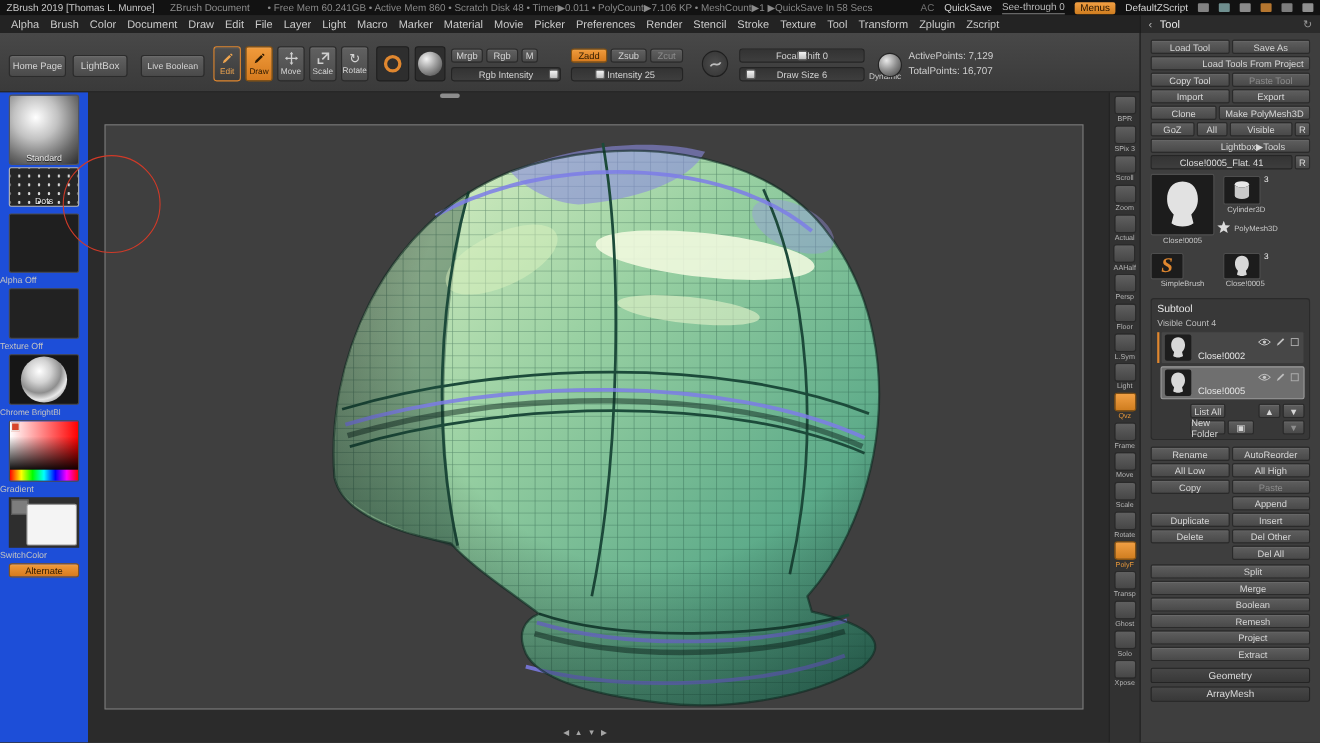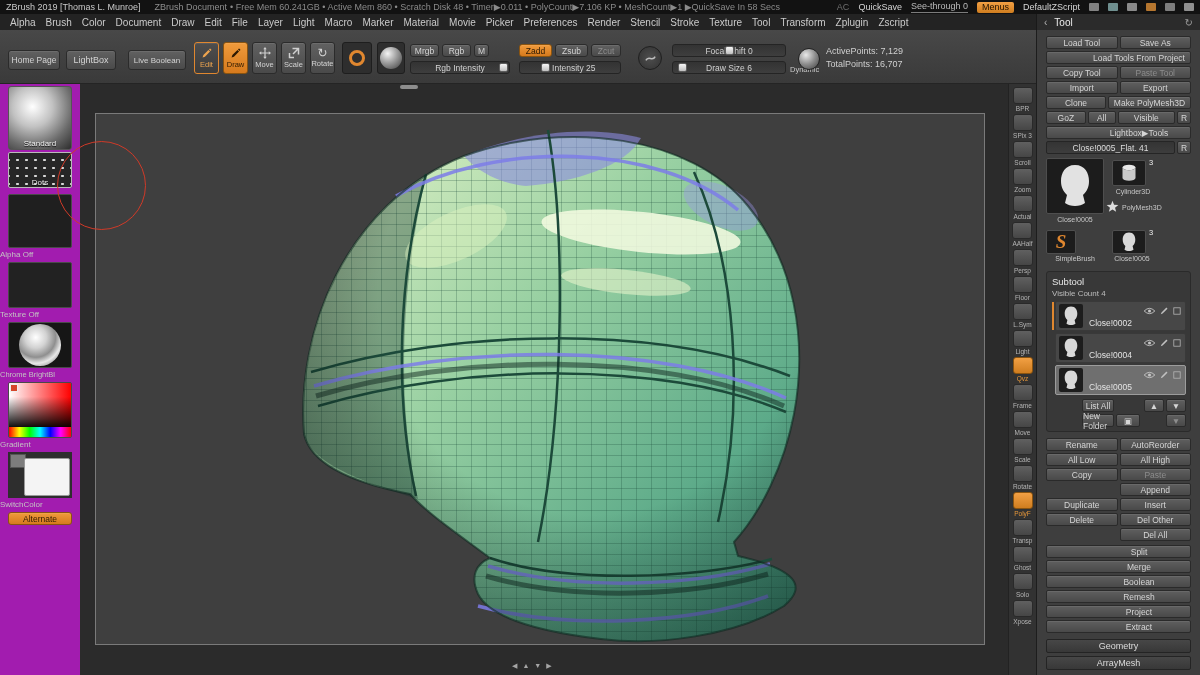--- a/index.html
+++ b/index.html
@@ -4,21 +4,21 @@
 <style>
   *{margin:0;padding:0;box-sizing:border-box;font-family:"Liberation Sans",sans-serif;}
   html,body{width:1200px;height:675px;overflow:hidden;}
   body{position:relative;background:#2b2b2b;color:#ccc;font-size:10px;}
 
   
   .title-bar{position:absolute;left:0;top:0;width:1200px;height:14px;background:#121212;
     display:flex;align-items:center;padding:0 6px;font-size:9px;white-space:nowrap;}
   .tb-app{color:#c9c9c9;}
   .tb-doc{color:#8f8f8f;margin-left:14px;}
-  .tb-stats{color:#8a8a8a;margin-left:3px;}
+  .tb-stats{color:#8a8a8a;margin-left:16px;}
   .tb-right{margin-left:auto;display:flex;align-items:center;gap:9px;}
   .tb-dim{color:#6e6e6e;}
   .tb-lt{color:#d6d6d6;}
   .tb-under{color:#b9b9b9;border-bottom:1px solid #7c7c7c;padding-bottom:1px;}
   .tb-menus{background:linear-gradient(#f2a044,#cf7d1f);color:#241300;padding:0 5px;border-radius:2px;height:11px;line-height:11px;}
   .tb-ic{width:10px;height:8px;border-radius:1px;display:inline-block;}
 
   
   .menu-bar{position:absolute;left:0;top:14px;width:1036px;height:16px;background:#232323;
     display:flex;align-items:center;padding-left:5px;}
@@ -72,21 +72,21 @@
     background:linear-gradient(#f6f6f6,#c0c0c0);border:1px solid #5d5d5d;}
   #icn-stroke{left:638px;top:16px;width:24px;height:24px;border-radius:50%;
     background:radial-gradient(#4e4e4e,#323232);border:1px solid #1f1f1f;
     display:flex;align-items:center;justify-content:center;}
   #icn-d{left:798px;top:18px;width:22px;height:22px;border-radius:50%;
     background:radial-gradient(circle at 35% 30%,#e9e9e9,#8b8b8b 50%,#3d3d3d 100%);border:1px solid #222;}
   #lbl-dynamic{left:790px;top:35px;font-size:7.5px;color:#c9c9c9;}
   #pts{left:826px;top:15px;font-size:9px;color:#cfcfcf;line-height:13px;}
 
   
-  .left-sidebar{position:absolute;left:0;top:84px;width:80px;height:591px;background:#a21caf;}
+  .left-sidebar{position:absolute;left:0;top:84px;width:80px;height:591px;background:#1d4ed8;}
   .ls{position:absolute;left:8px;width:64px;}
   .ls-label{position:absolute;left:0;width:80px;text-align:left;font-size:8px;color:#c3c3c3;}
   #th-standard{top:2px;height:64px;border:1px solid #555;border-radius:3px;
     background:radial-gradient(circle at 38% 32%,#ffffff,#c2c2c2 35%,#6a6a6a 70%,#2e2e2e 100%);}
   #th-standard .in-label{position:absolute;bottom:1px;width:100%;text-align:center;font-size:8px;color:#f2f2f2;text-shadow:0 1px 1px #000;}
   #th-dots{top:68px;height:36px;background:#262626;border:1px solid #b9b9b9;border-radius:2px;
     background-image:radial-gradient(#d8d8d8 1.1px,transparent 1.4px);background-size:9px 8px;background-position:4px 3px;}
   #th-dots .in-label{position:absolute;bottom:0;width:100%;text-align:center;font-size:8px;color:#eee;text-shadow:0 1px 1px #000;}
   #th-alpha{top:110px;height:54px;background:#1f1f1f;border:1px solid #4a4a4a;border-radius:2px;}
   #lb-alpha{top:166px;}
@@ -566,40 +566,20 @@
                 <circle cx="7" cy="4.5" r="1.7" fill="#c8c8c8"></circle>
               </svg></span>
             <span><svg viewBox="0 0 12 12" width="9" height="9">
                 <path d="M1 11 L2 8.5 L8.5 2 L10 3.5 L3.5 10 Z" fill="#c0c0c0"></path>
               </svg></span>
             <span><svg viewBox="0 0 10 10" width="8" height="8">
                 <rect x="1" y="1" width="8" height="8" fill="none" stroke="#b5b5b5"></rect>
               </svg></span>
           </span>
         </div>
-        <div class="st-row">
-          <div class="st-thumb">
-            <svg viewBox="0 0 20 24" width="18" height="22">
-              <path d="M10 1.5 C15 1.5 17 5.5 17 9.5 C17 12.5 16 14.5 14 16.5 L15 20.5 C12.5 22.5 7.5 22.5 5 20.5 L6 16.5 C4 14.5 3 12.5 3 9.5 C3 5.5 5 1.5 10 1.5 Z" fill="#d8d8d8"></path>
-            </svg>
-          </div>
-          <span class="st-name">Close!0004</span>
-          <span class="st-icons">
-            <span><svg viewBox="0 0 14 9" width="13" height="8">
-                <path d="M1 4.5 Q7 -1.5 13 4.5 Q7 10.5 1 4.5 Z" fill="none" stroke="#c8c8c8"></path>
-                <circle cx="7" cy="4.5" r="1.7" fill="#c8c8c8"></circle>
-              </svg></span>
-            <span><svg viewBox="0 0 12 12" width="9" height="9">
-                <path d="M1 11 L2 8.5 L8.5 2 L10 3.5 L3.5 10 Z" fill="#c0c0c0"></path>
-              </svg></span>
-            <span><svg viewBox="0 0 10 10" width="8" height="8">
-                <rect x="1" y="1" width="8" height="8" fill="none" stroke="#b5b5b5"></rect>
-              </svg></span>
-          </span>
-        </div>
         <div class="st-row sel">
           <div class="st-thumb">
             <svg viewBox="0 0 20 24" width="18" height="22">
               <path d="M10 1.5 C15 1.5 17 5.5 17 9.5 C17 12.5 16 14.5 14 16.5 L15 20.5 C12.5 22.5 7.5 22.5 5 20.5 L6 16.5 C4 14.5 3 12.5 3 9.5 C3 5.5 5 1.5 10 1.5 Z" fill="#d8d8d8"></path>
             </svg>
           </div>
           <span class="st-name">Close!0005</span>
           <span class="st-icons">
             <span><svg viewBox="0 0 14 9" width="13" height="8">
                 <path d="M1 4.5 Q7 -1.5 13 4.5 Q7 10.5 1 4.5 Z" fill="none" stroke="#c8c8c8"></path>

